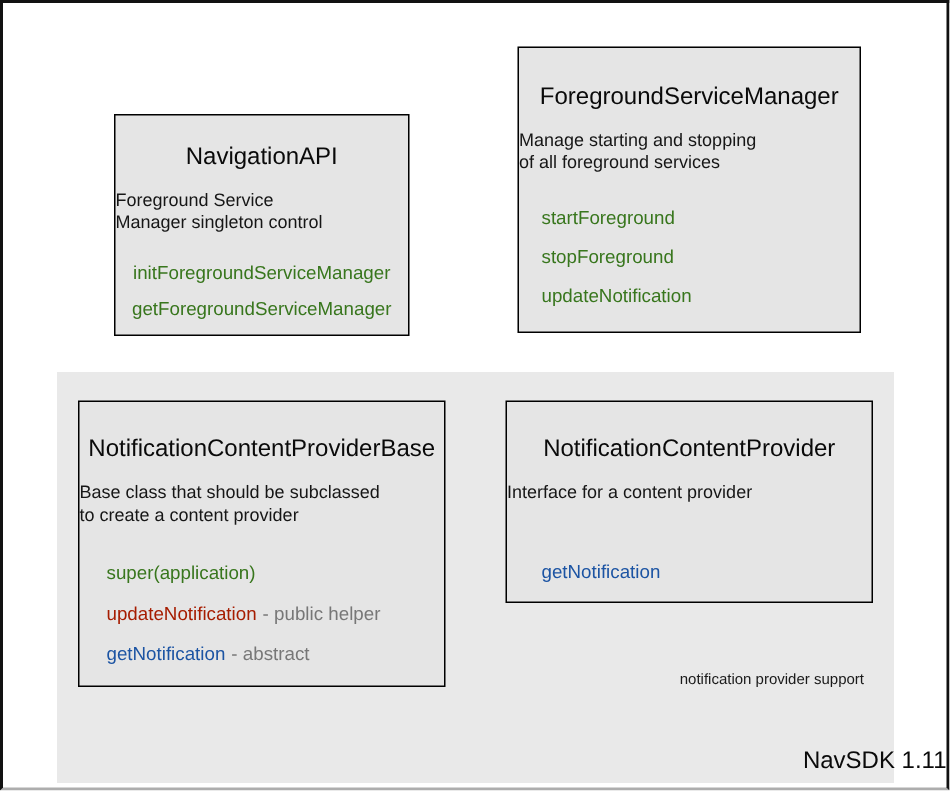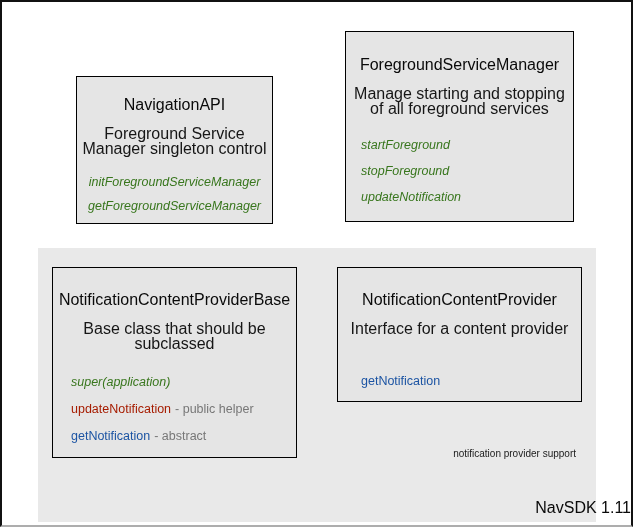--- a/index.html
+++ b/index.html
@@ -35,31 +35,30 @@
   #box-provider { left: 299px; top: 19px;  width: 245px; height: 135px; }
 
   .cbox .title {
     text-align: center;
     font-size: 16px;
     line-height: 19px;
     white-space: nowrap;
     color: #0a0a0a;
   }
   .cbox .desc {
-    text-align: center;
-    font-size: 16px;
+    font-size: 12px;
     line-height: 15px;
     color: #161616;
   }
   .method {
     font-size: 12.5px;
     line-height: 15px;
     white-space: nowrap;
   }
-  .m-green { color: var(--method-green, #38761d); font-style: italic; }
+  .m-green { color: var(--method-green, #38761d); }
   .m-red   { color: var(--method-red, #a61c00); }
   .m-blue  { color: var(--method-blue, #1c54a3); }
   .annot   { color: var(--annotation-gray, #777777); margin-left: 4px; }
 
   
   #box-nav .title { margin-top: 18px; }
   #box-nav .desc  { margin-top: 12px; }
   #box-nav .methods { margin-top: 19px; text-align: center; }
   #box-nav .method + .method { margin-top: 9px; }
 
@@ -122,20 +121,21 @@
       <div class="method m-green">updateNotification</div>
     </div>
   </div>
 
   <div class="group-bg">
 
     <div class="cbox" id="box-base">
       <div class="title">NotificationContentProviderBase</div>
       <div class="desc">
         <div>Base class that should be subclassed</div>
+        <div>to create a content provider</div>
       </div>
       <div class="methods">
         <div class="method m-green">super(application)</div>
         <div class="method">
           <span class="m-red">updateNotification</span><span class="annot">- public helper</span>
         </div>
         <div class="method">
           <span class="m-blue">getNotification</span><span class="annot">- abstract</span>
         </div>
       </div>

